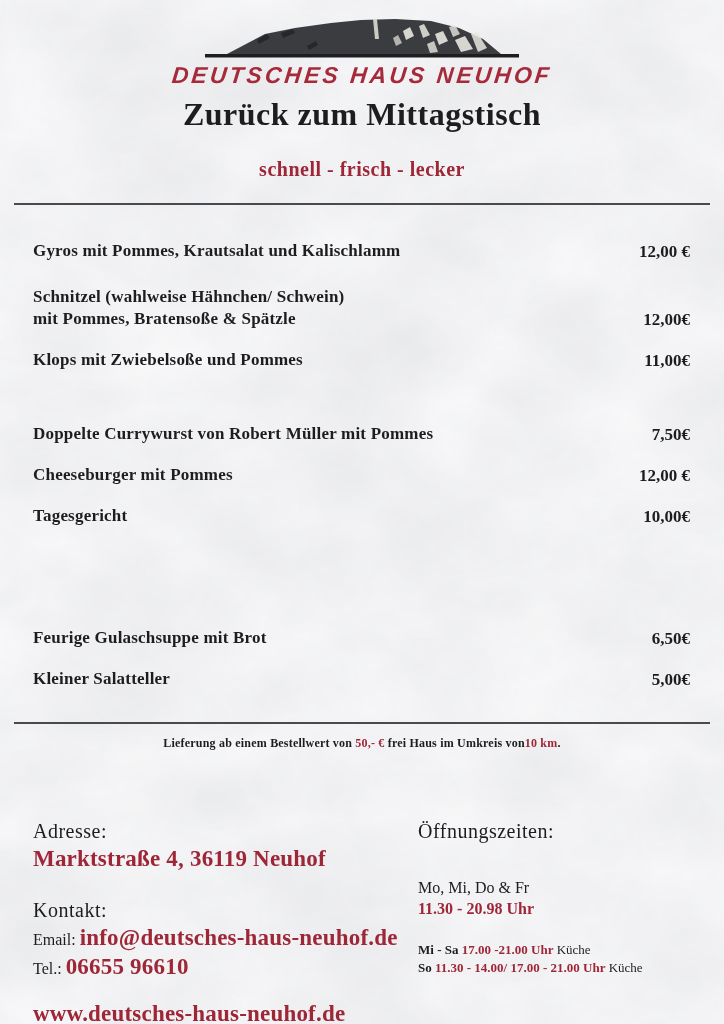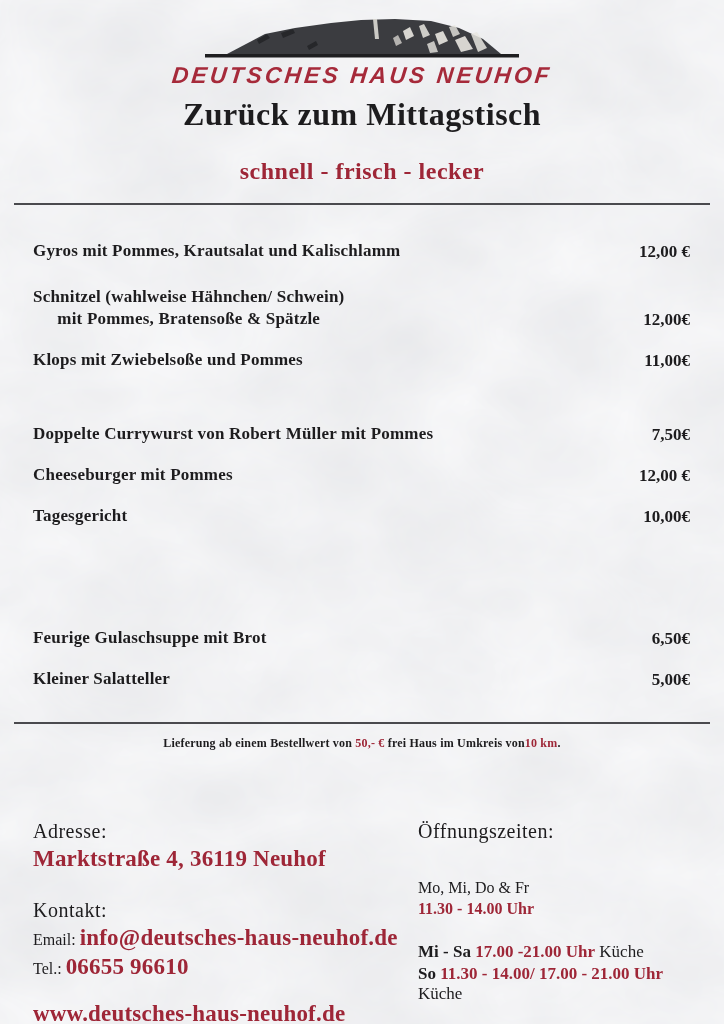--- a/index.html
+++ b/index.html
@@ -31,30 +31,30 @@
   }
   .page-title{
     position:absolute;top:96px;left:0;width:100%;
     text-align:center;
     font-size:32px;font-weight:bold;letter-spacing:.5px;
     color:var(--ink);
   }
   .page-subtitle{
     position:absolute;top:158px;left:0;width:100%;
     text-align:center;
-    font-size:24px;font-weight:bold;letter-spacing:.5px;
+    font-size:20px;font-weight:bold;letter-spacing:.5px;
     color:var(--accent);
   }
   .hr{position:absolute;left:14px;right:14px;border-top:2px solid #4a4a4e;}
   .hr-top{top:203px;}
   .hr-bottom{top:722px;}
 
   
   .menu{position:absolute;top:240px;left:33px;right:34px;}
-  .menu-group{margin:0;text-align:center;}
+  .menu-group{margin:0;}
   .menu-group[data-group="1"]{margin-top:52px;}
   .menu-group[data-group="2"]{margin-top:100px;}
   .menu-row{
     display:flex;justify-content:space-between;align-items:flex-end;
     margin-top:19px;
   }
   .menu-group[data-group="0"] .menu-row:first-child{margin-top:0;}
   .menu-group[data-group="0"] .menu-row:nth-child(2){margin-top:24px;}
   .menu-group[data-group="1"] .menu-row:first-child{margin-top:0;}
   .menu-group[data-group="2"] .menu-row:first-child{margin-top:0;}
@@ -79,21 +79,21 @@
   .address-value,.contact-value,.website{
     font-size:23px;font-weight:bold;color:var(--accent);letter-spacing:.2px;
   }
   .address-value{margin-top:3px;}
   .kontakt-label{margin-top:27px;}
   .contact-line{font-size:16px;margin-top:3px;}
   .contact-line .lbl{color:var(--ink);}
   .website{margin-top:21px;}
   .hours-days{font-size:16px;font-weight:normal;margin-top:36px;}
   .hours-time{font-size:16px;font-weight:bold;color:var(--accent);margin-top:3px;}
-  .hours-line{font-size:17px;margin-top:2px;}
+  .hours-line{font-size:13px;margin-top:2px;}
   .hours-line .days{font-weight:bold;color:var(--ink);}
   .hours-line .time{font-weight:bold;color:var(--accent);}
   .hours-line .suffix{color:var(--ink);}
   .hours-line.first-of-block{margin-top:24px;}
 </style>
 </head>
 <body>
 
 <div class="page">
 
@@ -209,21 +209,21 @@
           <span class="contact-value">06655 96610</span>
         </div>
 
         <div class="website">www.deutsches-haus-neuhof.de</div>
       </div>
 
       <div class="footer-right">
         <div class="section-label">Öffnungszeiten:</div>
 
         <div class="hours-days">Mo, Mi, Do &amp; Fr</div>
-        <div class="hours-time">11.30 - 14.00 Uhr</div>
+        <div class="hours-time">11.30 - 20.98 Uhr</div>
 
         <div class="hours-line first-of-block">
           <span class="days">Mi - Sa</span>
           <span class="time">17.00 -21.00 Uhr</span>
           <span class="suffix">Küche</span>
         </div>
         <div class="hours-line">
           <span class="days">So</span>
           <span class="time">11.30 - 14.00/ 17.00 - 21.00 Uhr</span>
           <span class="suffix">Küche</span>

